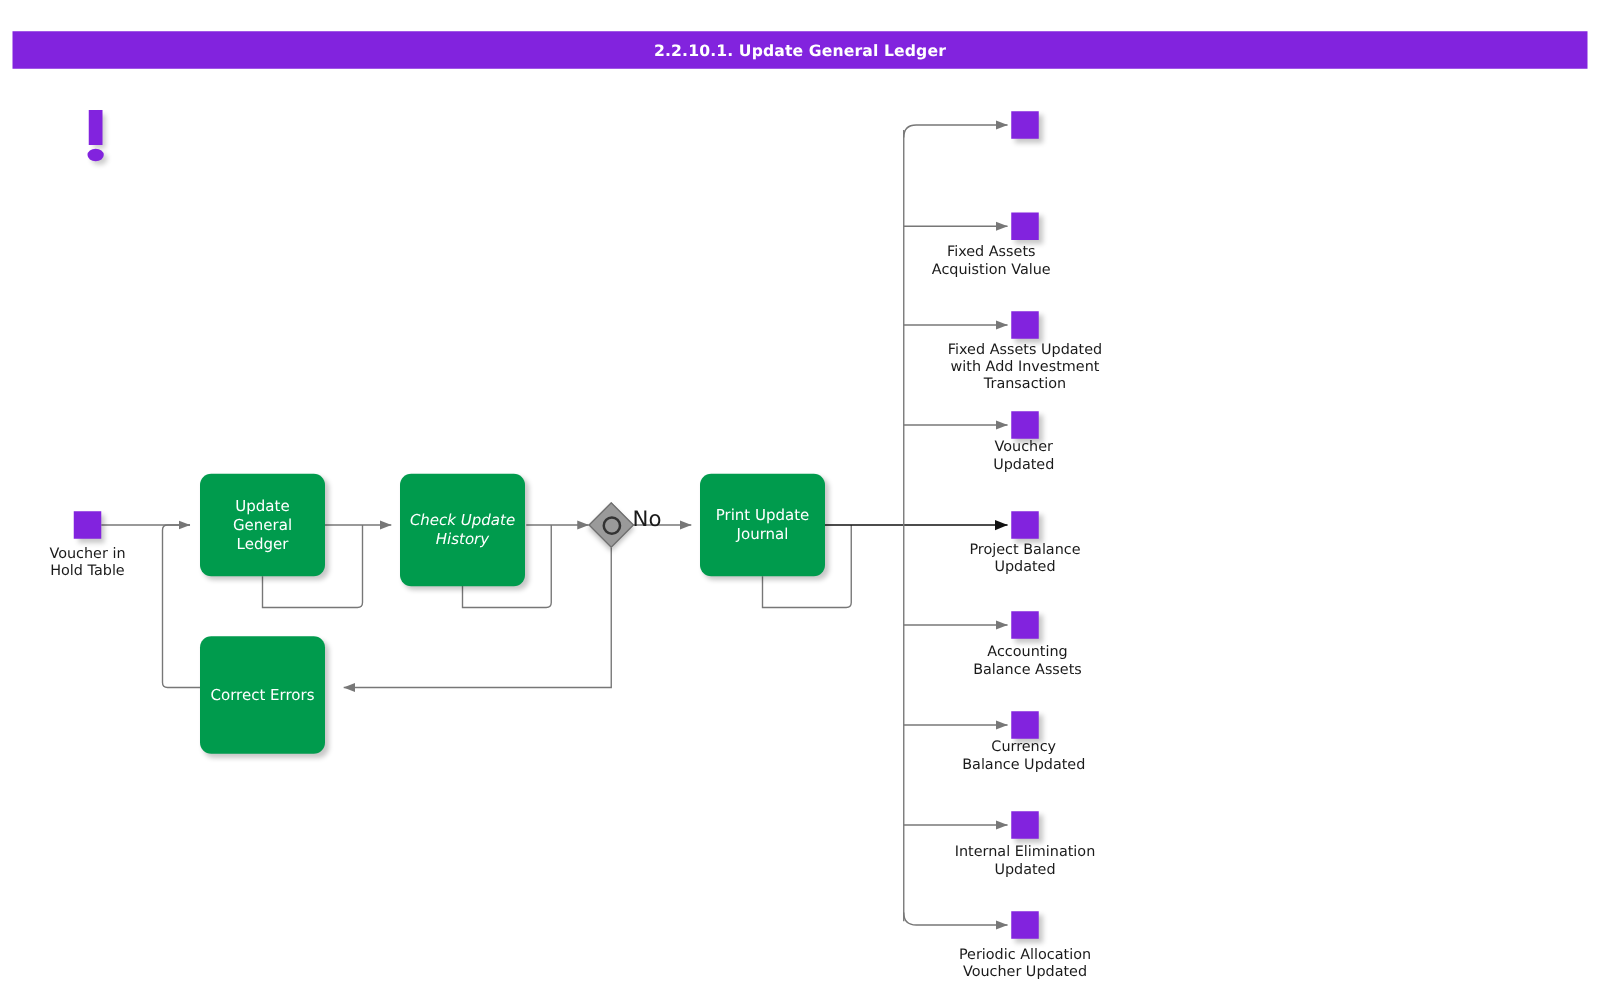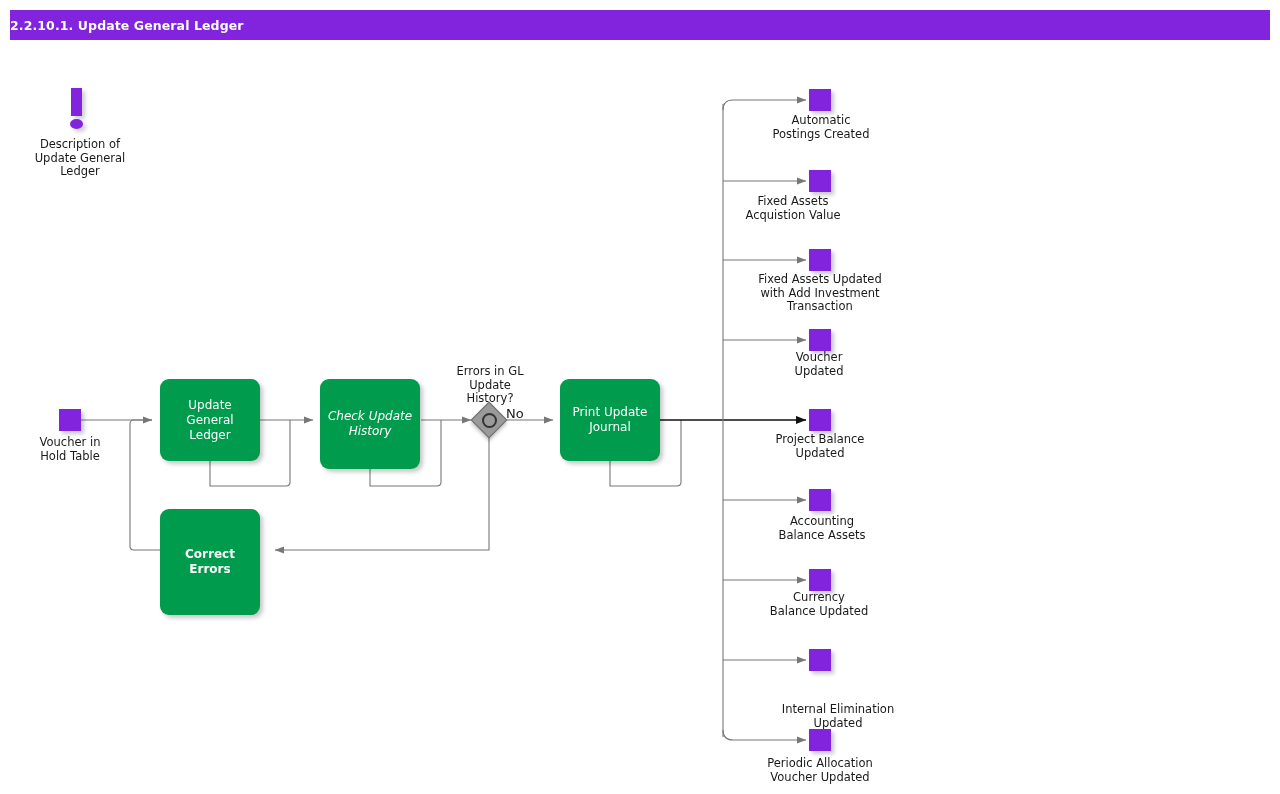--- a/index.html
+++ b/index.html
@@ -11,29 +11,30 @@
     width: 1280px;
     height: 794px;
     position: relative;
     font-family: "DejaVu Sans", sans-serif;
     overflow: hidden;
   }
 
   #titlebar {
     position: absolute;
     left: 10px;
-    top: 10px;
+    top: 25px;
     width: 1260px;
     height: 30px;
     background: #8223de;
     color: #ffffff;
     font-size: 12.5px;
     font-weight: bold;
     display: flex;
     align-items: center;
+    justify-content: center;
     letter-spacing: 0.1px;
   }
 
   #canvas {
     position: absolute;
     left: 0;
     top: 0;
     width: 1280px;
     height: 794px;
   }
@@ -103,21 +104,21 @@
   .gateway-label {
     position: absolute;
     font-size: 11.5px;
     line-height: 13.5px;
     color: #1a1a1a;
     text-align: center;
     white-space: pre-line;
   }
   .flow-label {
     position: absolute;
-    font-size: 13px;
+    font-size: 17px;
     color: #1a1a1a;
   }
 
   
   .annot-icon {
     position: absolute;
     width: 30px;
     height: 44px;
   }
   .annot-bar {
@@ -210,57 +211,49 @@
       <path d="M723,660 L806,660" marker-end="url(#ahGray)"></path>
 
       <path d="M723,730 Q723,740 733,740 L806,740" marker-end="url(#ahGray)"></path>
     </g>
   </svg>
 
   <div class="annot-icon" style="left:64px; top:88px;">
     <div class="annot-bar"></div>
     <div class="annot-dot"></div>
   </div>
-  <div class="annot-label" style="left:10px; top:138px; width:140px;">Description of
-Update General
-Ledger</div>
 
   <div class="evt" style="left:59px; top:409px;"></div>
   <div class="evt-label" style="left:0px; top:436px; width:140px;">Voucher in
 Hold Table</div>
 
   <div class="task" style="left:160px; top:379px; width:100px; height:82px;">
     <span>Update General
 Ledger</span>
   </div>
 
   <div class="task" style="left:320px; top:379px; width:100px; height:90px;font-style:italic;">
     <span>Check Update
 History</span>
   </div>
 
-  <div class="task" style="left:160px; top:509px; width:100px; height:106px;font-weight:bold;">
+  <div class="task" style="left:160px; top:509px; width:100px; height:94px;">
     <span>Correct Errors</span>
   </div>
 
   <div class="task" style="left:560px; top:379px; width:100px; height:82px;">
     <span>Print Update
 Journal</span>
   </div>
 
-  <div class="gateway-label" style="left:429px; top:365px; width:122px;">Errors in GL
-Update
-History?</div>
   <div class="gateway" style="left:476px; top:407px;"></div>
   <div class="gateway-ring" style="left:482px; top:413px;"></div>
   <div class="flow-label" style="left:506px; top:406px;">No</div>
 
   <div class="evt" style="left:809px; top:89px;"></div>
-  <div class="evt-label" style="left:735px; top:114px; width:172px;">Automatic
-Postings Created</div>
 
   <div class="evt" style="left:809px; top:170px;"></div>
   <div class="evt-label" style="left:707px; top:195px; width:172px;">Fixed Assets
 Acquistion Value</div>
 
   <div class="evt" style="left:809px; top:249px;"></div>
   <div class="evt-label" style="left:734px; top:273px; width:172px;">Fixed Assets Updated
 with Add Investment
 Transaction</div>
 
@@ -274,20 +267,20 @@
 
   <div class="evt" style="left:809px; top:489px;"></div>
   <div class="evt-label" style="left:736px; top:515px; width:172px;">Accounting
 Balance Assets</div>
 
   <div class="evt" style="left:809px; top:569px;"></div>
   <div class="evt-label" style="left:733px; top:591px; width:172px;">Currency
 Balance Updated</div>
 
   <div class="evt" style="left:809px; top:649px;"></div>
-  <div class="evt-label" style="left:752px; top:675px; width:172px;margin-top:28px;">Internal Elimination
+  <div class="evt-label" style="left:734px; top:675px; width:172px;">Internal Elimination
 Updated</div>
 
   <div class="evt" style="left:809px; top:729px;"></div>
   <div class="evt-label" style="left:734px; top:757px; width:172px;">Periodic Allocation
 Voucher Updated</div>
 
 </div>
 
 </body></html>

